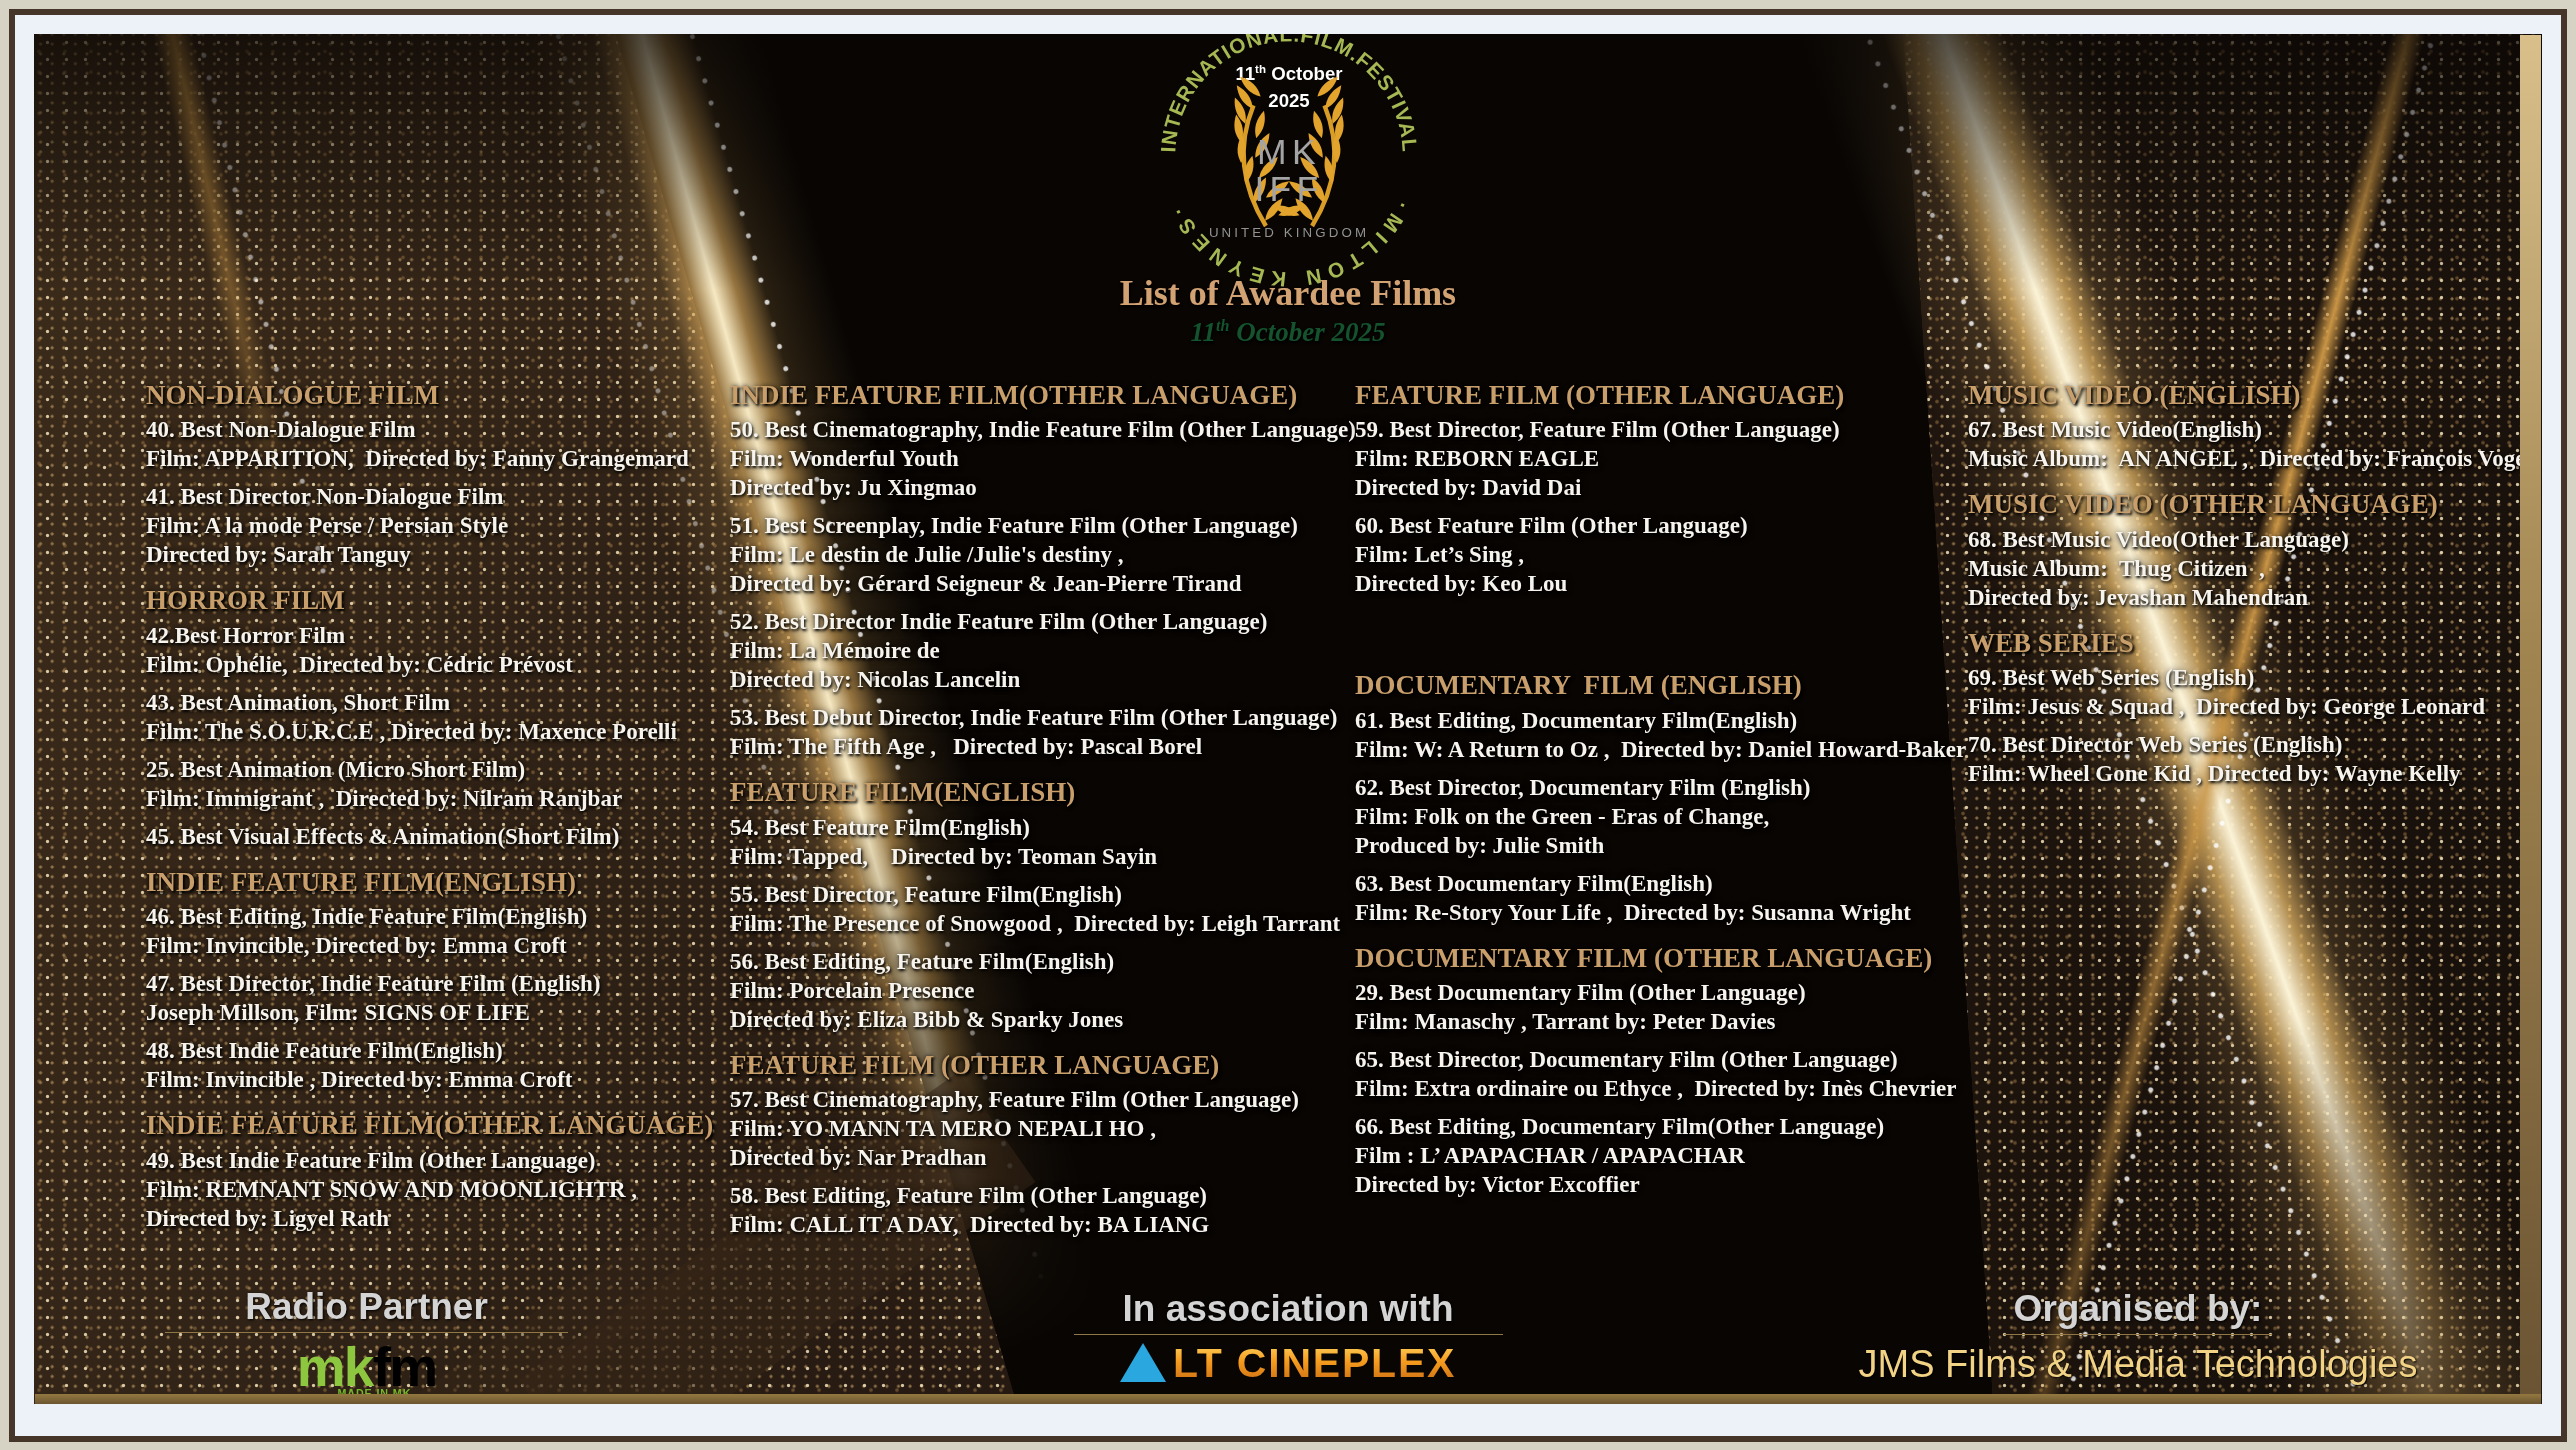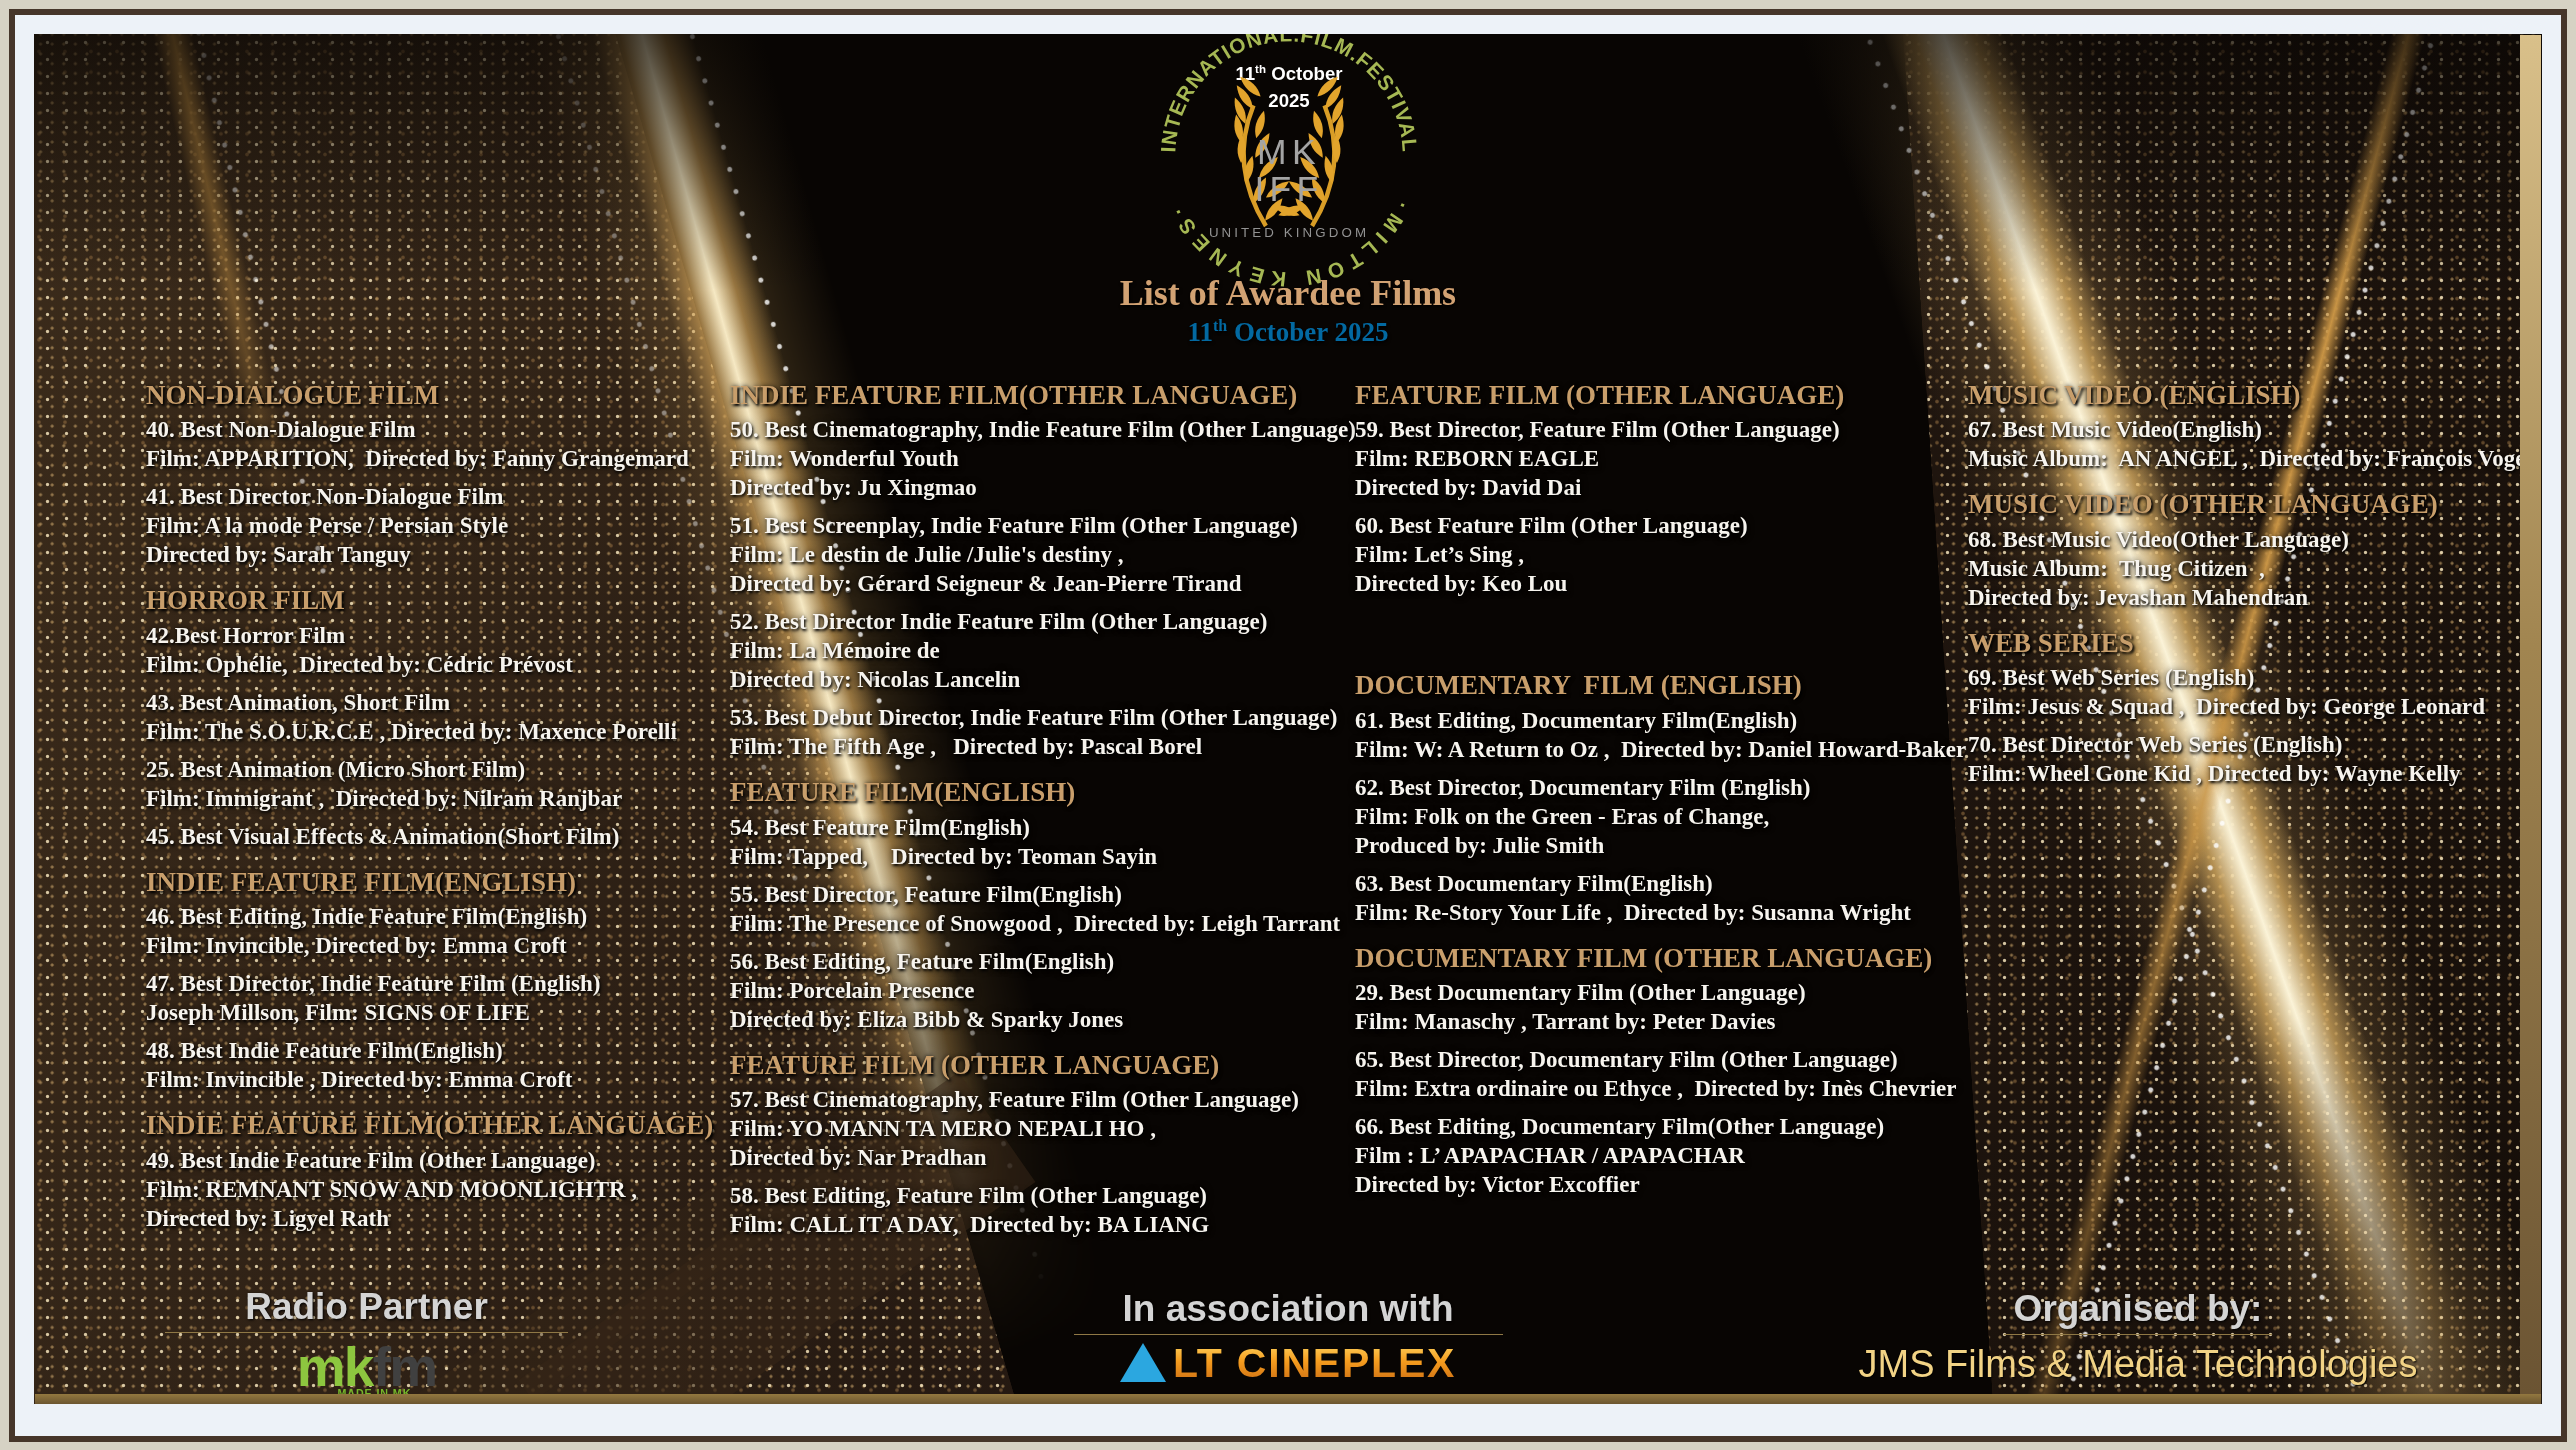--- a/index.html
+++ b/index.html
@@ -72,21 +72,21 @@
   .logo-date{font-family:"Liberation Sans",sans-serif;font-weight:700;font-size:21px;fill:#ffffff;}
   .logo-date .sup{font-size:13px;}
   .logo-mk{font-family:"Liberation Sans",sans-serif;font-weight:400;font-size:40px;fill:#a4a4a4;letter-spacing:6px;}
   .logo-uk{font-family:"Liberation Sans",sans-serif;font-weight:400;font-size:15px;fill:#929292;letter-spacing:3.5px;}
   .stem{stroke:#d99d26;stroke-width:5;fill:none;}
   .leaf{fill:#e2a42c;}
   
   .title{position:absolute;top:274px;left:0;width:100%;margin:0;text-align:center;z-index:10;
     font-weight:700;font-size:36px;line-height:39px;color:#d2a273;text-shadow:0.9px 1.8px 2.7px #000;}
   .subtitle{position:absolute;top:317px;left:0;width:100%;text-align:center;z-index:10;white-space:pre;
-    font-weight:700;font-size:27px;color:#0369a1;text-shadow:0.9px 1.8px 2.7px #000;}
+    font-weight:700;font-size:27px;color:#14532d;text-shadow:0.9px 1.8px 2.7px #000;font-style:italic;}
   .subtitle sup{font-size:16px;}
   
   .columns{position:absolute;inset:0;z-index:10;border-radius:29px;}
   .column{position:absolute;top:380px;}
   .col-1{left:146px;}.col-2{left:730px;}.col-3{left:1355px;}.col-4{left:1968px;}
   .section-header{margin:16px 0 5.4px;font-weight:700;font-size:27px;line-height:30px;color:#c89e6b;
     white-space:pre;text-shadow:1.8px 1.8px 2.7px #000,0 0 5.4px rgba(0,0,0,.8);}
   .section:first-child .section-header{margin-top:0;}
   .award-item{margin-bottom:9px;}
   .award-line{font-weight:700;font-size:23px;line-height:29px;color:#f7f4ee;white-space:pre;
@@ -98,21 +98,21 @@
   .flabel{font-weight:700;font-size:37px;line-height:41px;color:#d4d4d4;text-shadow:0.9px 0.9px 2.7px #000;}
   .frule{height:1.8px;background:#8f7845;margin:4.5px auto 7.2px;}
   .radio{left:125px;top:1286px;width:483px;}
   .radio .frule{width:403px;}
   .assoc{left:1002px;top:1288px;width:572px;}
   .assoc .frule{width:429px;}
   .organised{left:1843px;top:1288px;width:590px;}
   .organised .frule{width:268px;}
   .mkfm{display:inline-block;font-weight:800;font-size:55px;line-height:55px;letter-spacing:-1.8px;}
   .mk{color:#8dc63f;}
-  .fm{color:#404040;}
+  .fm{color:#000000;}
   .made{font-weight:700;font-size:10.7px;line-height:10.7px;color:#76b82a;letter-spacing:0.9px;
         text-align:right;margin-top:-7.2px;padding-right:25px;}
   .ltrow{display:flex;align-items:center;justify-content:center;gap:7.2px;margin-top:1.8px;}
   .tri{width:0;height:0;border-left:23px solid transparent;border-right:23px solid transparent;
        border-bottom:39px solid #2ba7e0;margin-bottom:3.6px;}
   .ltname{font-weight:800;font-size:41px;line-height:43px;letter-spacing:1.8px;color:#f0a02a;}
   @supports (-webkit-background-clip:text){
     .ltname{background:linear-gradient(180deg,#ffd560 0%,#f59c1e 45%,#c86a12 100%);
       -webkit-background-clip:text;-webkit-text-fill-color:transparent;}
   }

